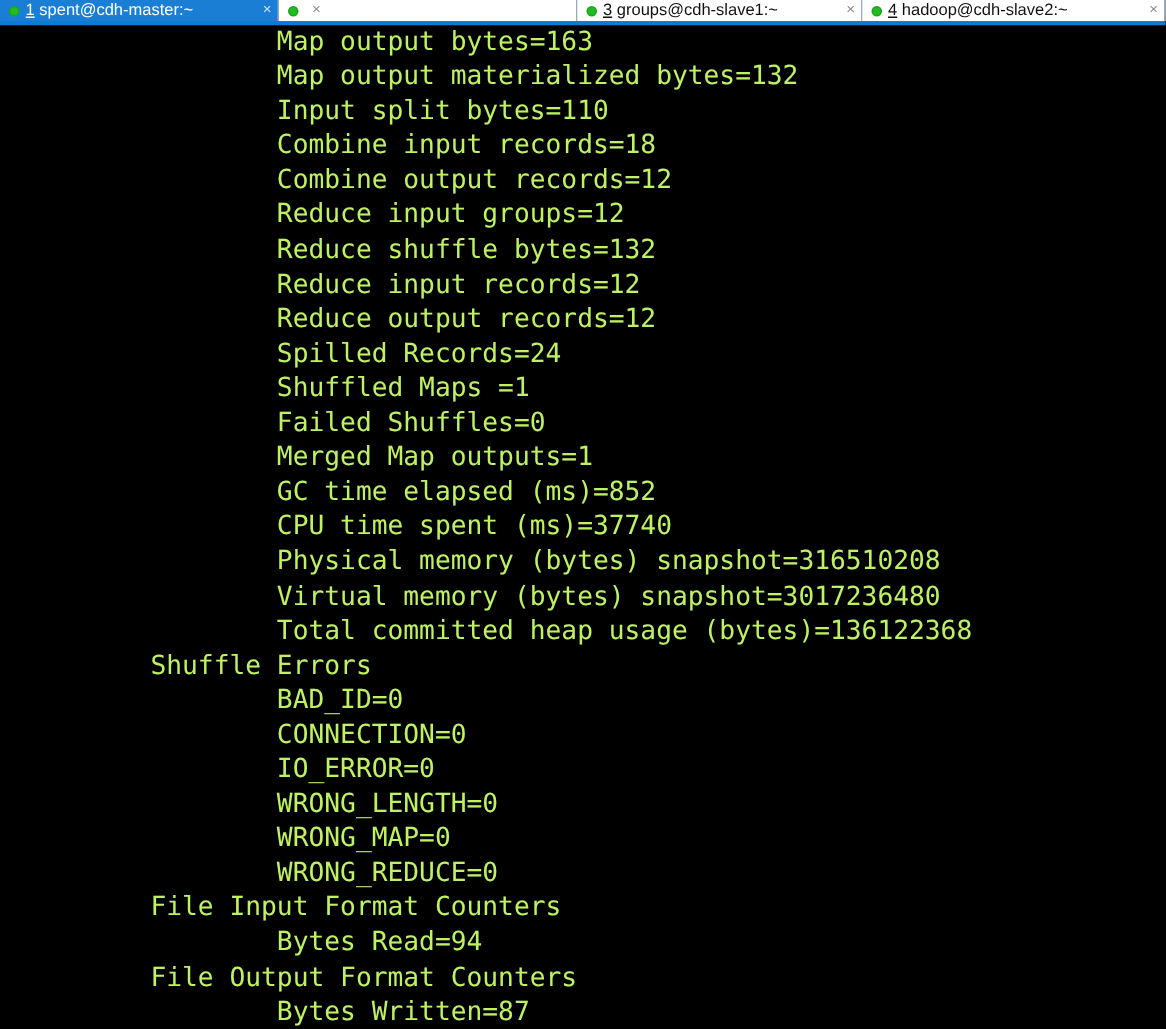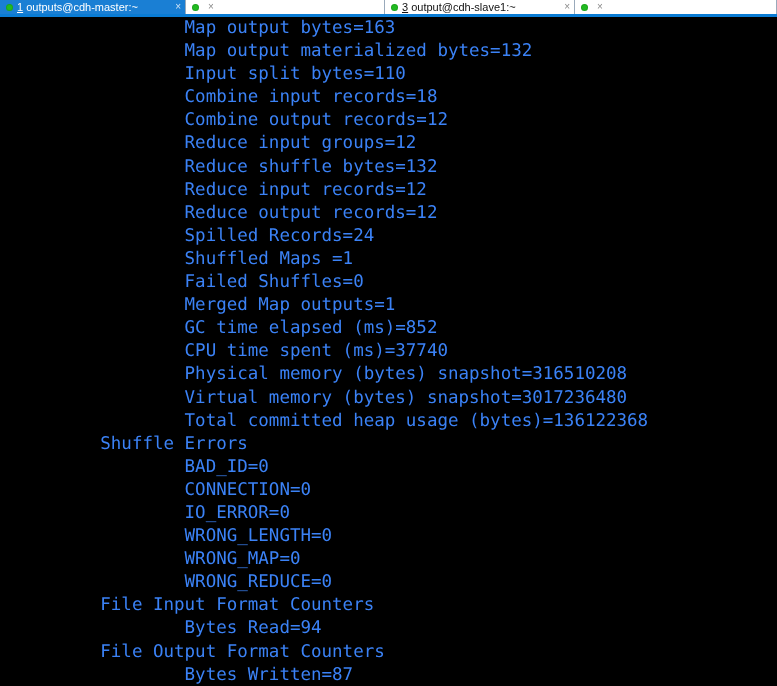--- a/index.html
+++ b/index.html
@@ -96,51 +96,52 @@
   }
   #screen {
     position: absolute;
     top: 0;
     left: 16px;
     margin: 0;
     padding: 0;
     font-family: "DejaVu Sans Mono", "Liberation Mono", monospace;
     font-size: 17.5px;
     line-height: 23.1px;
-    color: #3b82f6;
+    color: #bef264;
     white-space: pre;
     letter-spacing: 0px;
     text-rendering: geometricPrecision;
   }
   #screen .ln { display: block; height: 23.1px; }
 </style>
 </head>
 <body>
 
 <div id="tabbar">
 
   <div class="tab active" id="tab0">
     <span class="dot"></span>
-    <span class="label"><span class="acc">1</span> <span>outputs@cdh-master:~</span></span>
+    <span class="label"><span class="acc">1</span> <span>spent@cdh-master:~</span></span>
     <span class="closex">×</span>
   </div>
 
   <div class="tab" id="tab1">
     <span class="dot"></span>
     <span class="closex">×</span>
   </div>
 
   <div class="tab" id="tab2">
     <span class="dot"></span>
-    <span class="label"><span class="acc">3</span> <span>output@cdh-slave1:~</span></span>
+    <span class="label"><span class="acc">3</span> <span>groups@cdh-slave1:~</span></span>
     <span class="closex">×</span>
   </div>
 
   <div class="tab" id="tab3">
     <span class="dot"></span>
+    <span class="label"><span class="acc">4</span> <span>hadoop@cdh-slave2:~</span></span>
     <span class="closex">×</span>
   </div>
 
 </div>
 
 <div id="tabsep"></div>
 
 <div id="terminal">
   <pre id="screen"><span class="ln">                Map output bytes=163</span><span class="ln">                Map output materialized bytes=132</span><span class="ln">                Input split bytes=110</span><span class="ln">                Combine input records=18</span><span class="ln">                Combine output records=12</span><span class="ln">                Reduce input groups=12</span><span class="ln">                Reduce shuffle bytes=132</span><span class="ln">                Reduce input records=12</span><span class="ln">                Reduce output records=12</span><span class="ln">                Spilled Records=24</span><span class="ln">                Shuffled Maps =1</span><span class="ln">                Failed Shuffles=0</span><span class="ln">                Merged Map outputs=1</span><span class="ln">                GC time elapsed (ms)=852</span><span class="ln">                CPU time spent (ms)=37740</span><span class="ln">                Physical memory (bytes) snapshot=316510208</span><span class="ln">                Virtual memory (bytes) snapshot=3017236480</span><span class="ln">                Total committed heap usage (bytes)=136122368</span><span class="ln">        Shuffle Errors</span><span class="ln">                BAD_ID=0</span><span class="ln">                CONNECTION=0</span><span class="ln">                IO_ERROR=0</span><span class="ln">                WRONG_LENGTH=0</span><span class="ln">                WRONG_MAP=0</span><span class="ln">                WRONG_REDUCE=0</span><span class="ln">        File Input Format Counters </span><span class="ln">                Bytes Read=94</span><span class="ln">        File Output Format Counters </span><span class="ln">                Bytes Written=87</span></pre>
 </div>

